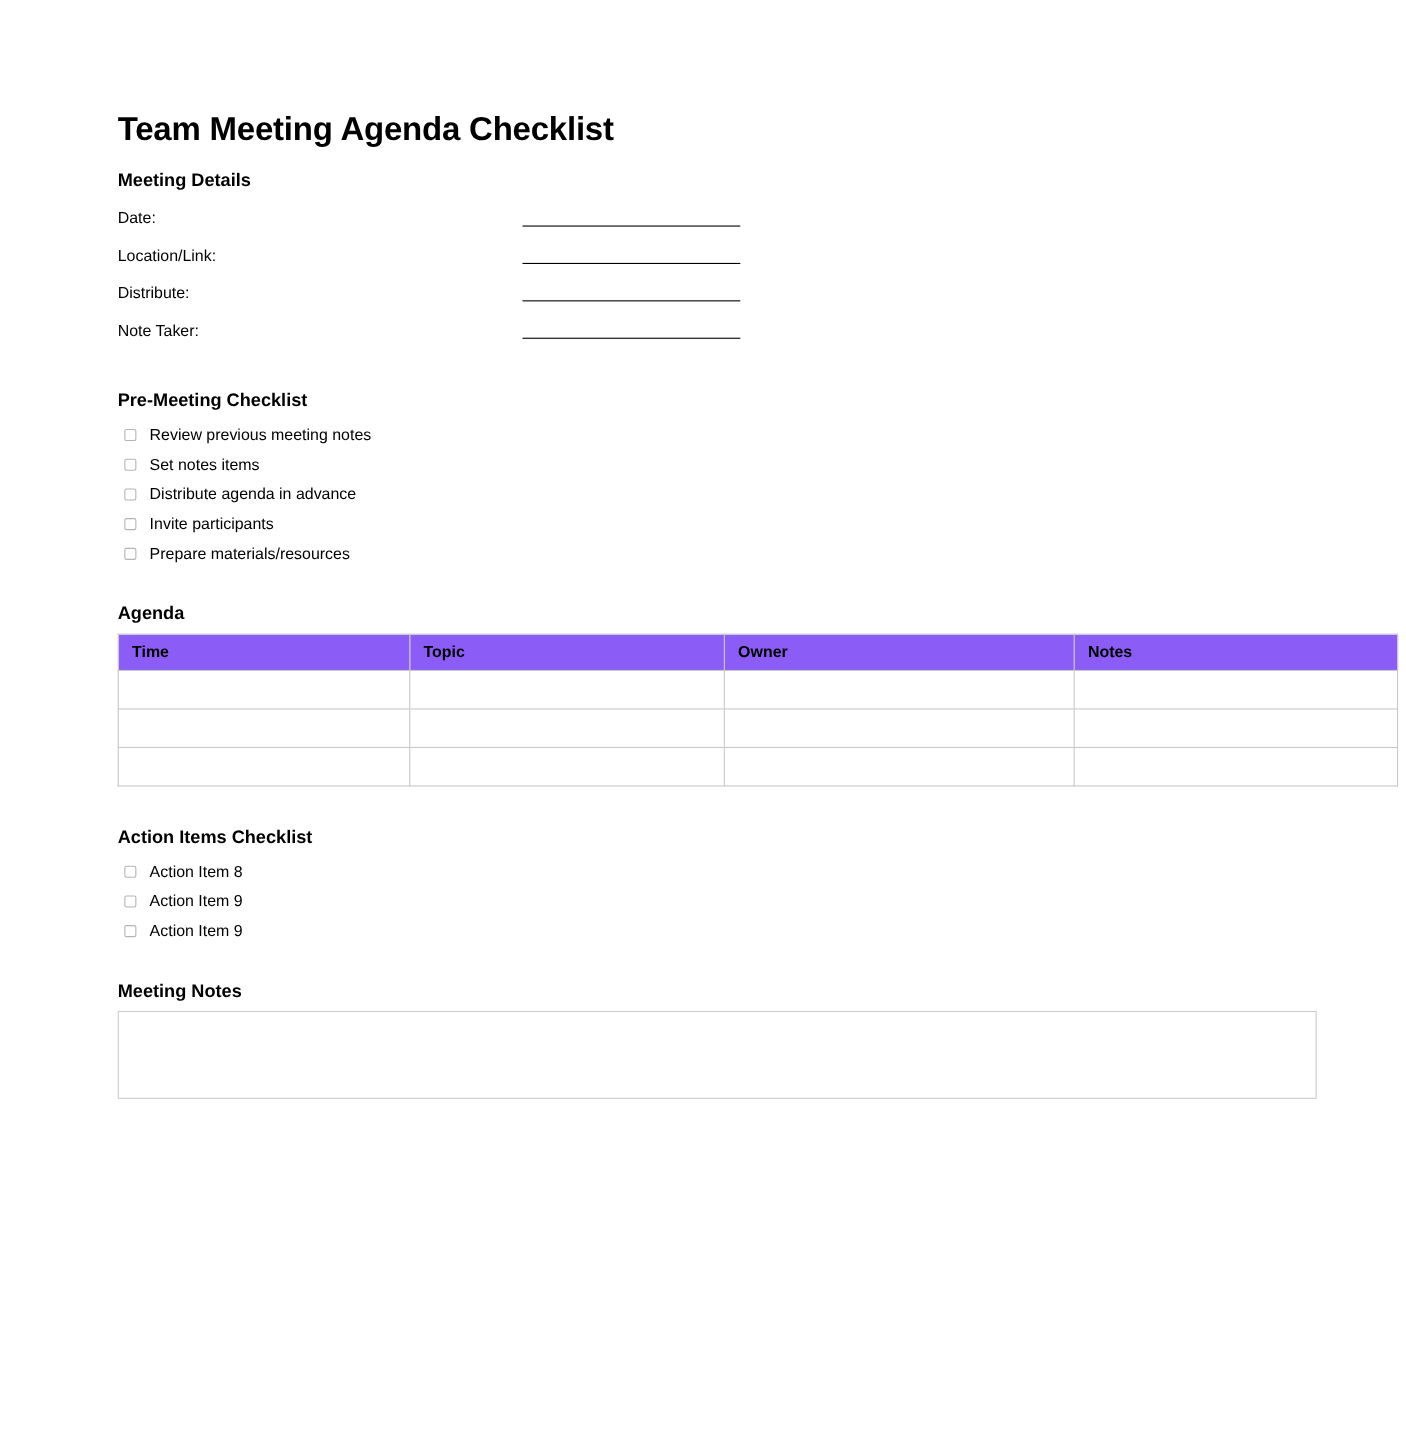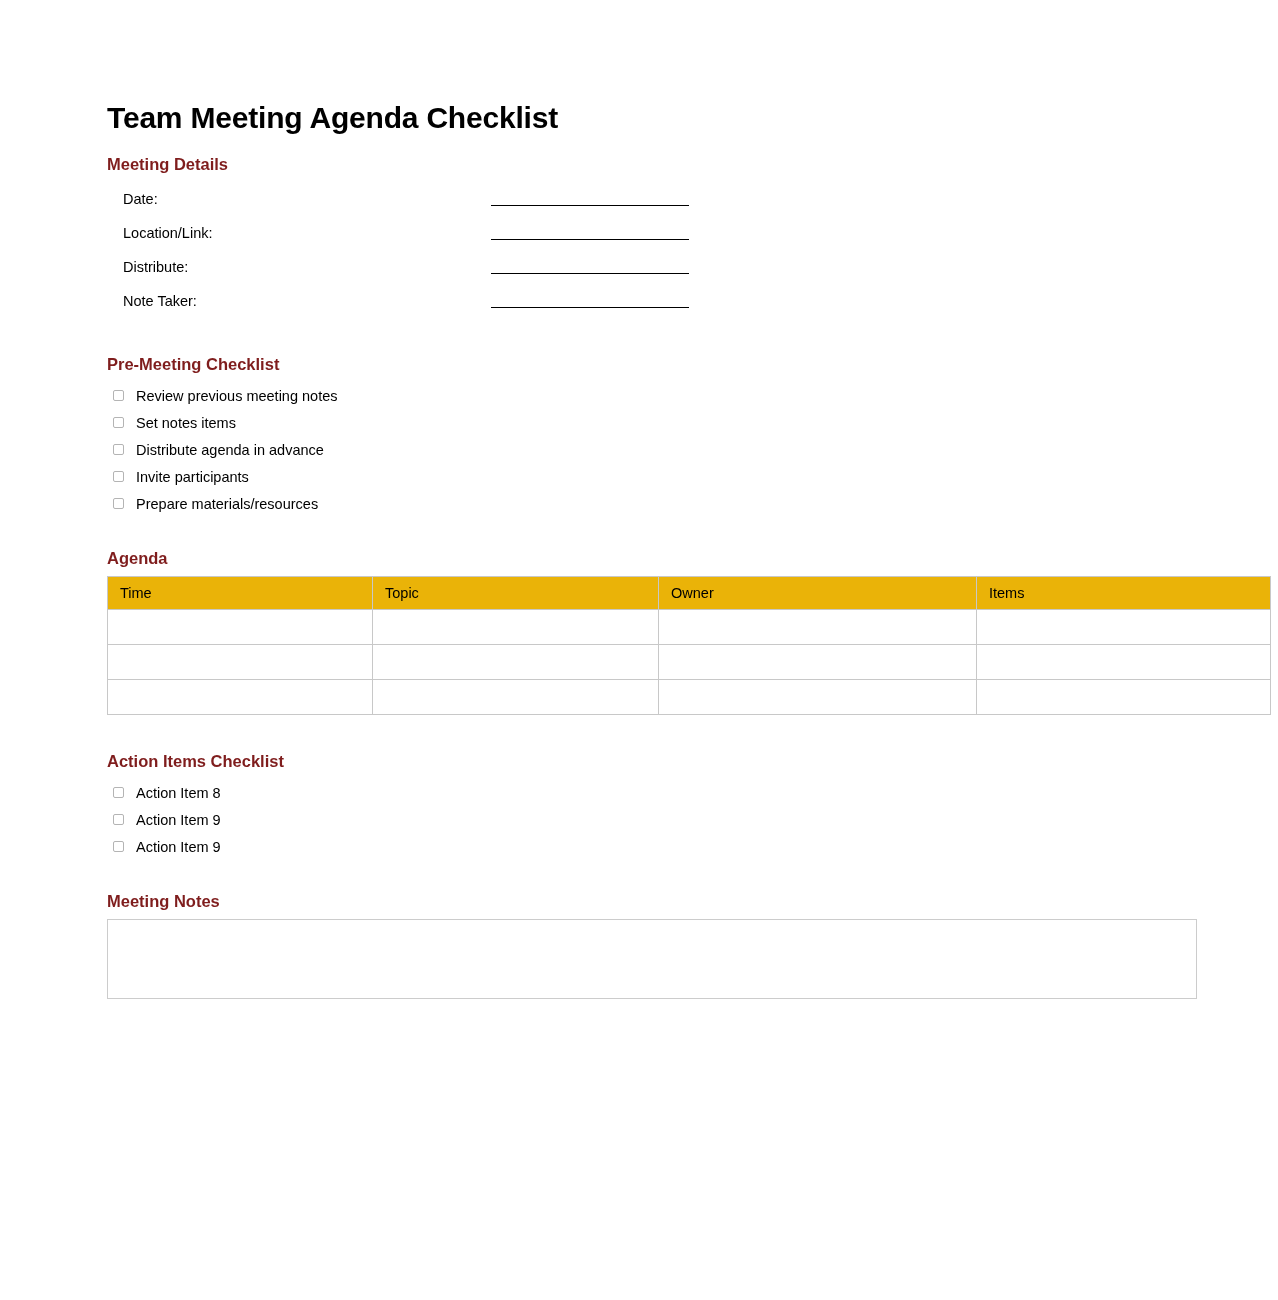--- a/index.html
+++ b/index.html
@@ -38,32 +38,31 @@
     margin: 0 0 18px 0;
     color: #000000;
   }
 
   
   .section-heading {
     font-size: 16.5px;
     font-weight: bold;
     line-height: 20px;
     margin: 0 0 8px 0;
-    color: #7f1d1d;
+    color: #000000;
   }
 
   
   .details {
     margin: 0 0 0 0;
   }
   .detail-row {
     display: flex;
     align-items: center;
     height: 34px;
-    margin-left: 16px;
   }
   .detail-label {
     font-size: 14.5px;
     line-height: 18px;
     color: #000000;
     width: 368px;
     flex: 0 0 368px;
   }
   .detail-line {
     width: 198px;
@@ -115,22 +114,22 @@
   .agenda-table td {
     border: 1px solid #c8c8c8;
     padding: 0 12px;
     text-align: left;
     vertical-align: middle;
     font-size: 14.5px;
     color: #000000;
   }
   .agenda-table th {
     height: 32px;
-    font-weight: normal;
-    background: #eab308;
+    font-weight: bold;
+    background: #8b5cf6;
   }
   .agenda-table td {
     height: 34px;
   }
   .col-time  { width: 240px; }
   .col-topic { width: 261px; }
   .col-owner { width: 293px; }
   .col-notes { width: 269px; }
 
   
@@ -207,21 +206,21 @@
     <div class="gap-md"></div>
 
     <h2 class="section-heading">Agenda</h2>
 
     <table class="agenda-table">
       <thead>
         <tr>
           <th class="col-time">Time</th>
           <th class="col-topic">Topic</th>
           <th class="col-owner">Owner</th>
-          <th class="col-notes">Items</th>
+          <th class="col-notes">Notes</th>
         </tr>
       </thead>
       <tbody>
         <tr>
           <td></td>
           <td></td>
           <td></td>
           <td></td>
         </tr>
         <tr>

